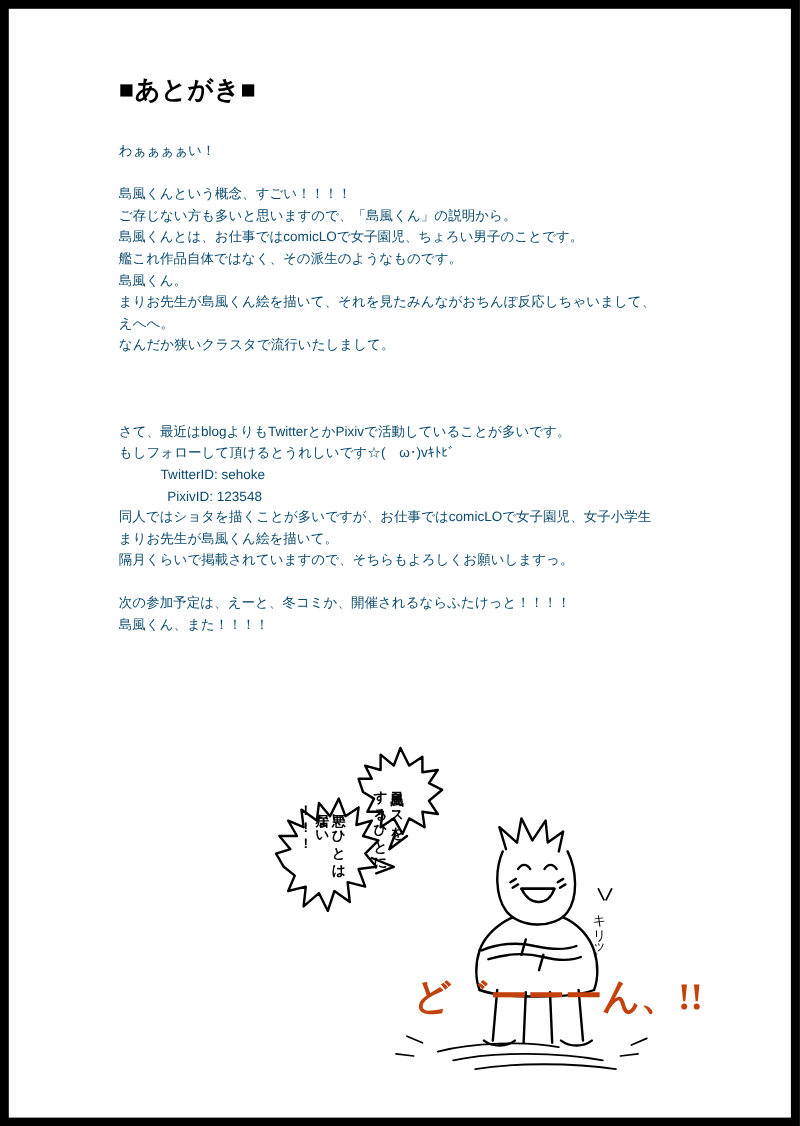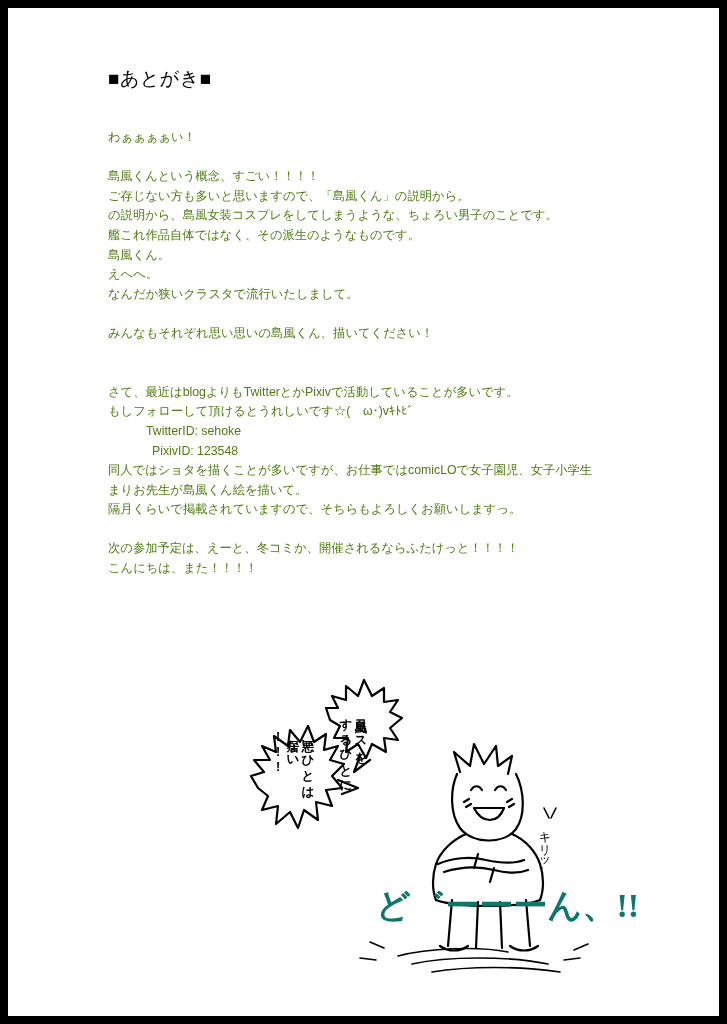--- a/index.html
+++ b/index.html
@@ -19,34 +19,34 @@
     top: 8px;
     width: 711px;
     height: 1008px;
     background: #ffffff;
     overflow: hidden;
   }
   .afterword-heading {
     position: absolute;
     left: 100px;
     top: 58px;
-    font-size: 19px;
-    font-weight: normal;
+    font-size: 23px;
+    font-weight: bold;
     letter-spacing: 0.5px;
     color: #000;
     white-space: nowrap;
   }
   .body-text {
     position: absolute;
     left: 100px;
     top: 120px;
     width: 560px;
     font-size: 12.3px;
     line-height: 19.6px;
-    color: #4d7c0f;
+    color: #0c4a6e;
   }
   .body-text p {
     margin: 0;
     white-space: pre-wrap;
   }
   .spacer {
     height: 19.6px;
   }
   .indent-1 {
     padding-left: 38px;
@@ -95,55 +95,55 @@
     writing-mode: vertical-rl;
     white-space: pre;
   }
   .sfx-don {
     position: absolute;
     left: 368px;
     top: 215px;
     font-size: 34px;
     font-weight: bold;
     font-family: "Liberation Serif", serif;
-    color: #0f766e;
+    color: #c2410c;
     white-space: pre;
   }
 </style>
 </head>
 <body>
 
 <div class="page">
 
   <div class="afterword-heading">■あとがき■</div>
 
   <div class="body-text" id="body-text">
       <p>わぁぁぁぁい！</p>
       <div class="spacer"></div>
       <p>島風くんという概念、すごい！！！！</p>
       <p>ご存じない方も多いと思いますので、「島風くん」の説明から。</p>
-      <p>の説明から、島風女装コスプレをしてしまうような、ちょろい男子のことです。</p>
+      <p>島風くんとは、お仕事ではcomicLOで女子園児、ちょろい男子のことです。</p>
       <p>艦これ作品自体ではなく、その派生のようなものです。</p>
       <p>島風くん。</p>
+      <p>まりお先生が島風くん絵を描いて、それを見たみんながおちんぽ反応しちゃいまして、</p>
       <p>えへへ。</p>
       <p>なんだか狭いクラスタで流行いたしまして。</p>
       <div class="spacer"></div>
-      <p>みんなもそれぞれ思い思いの島風くん、描いてください！</p>
       <div class="spacer"></div>
       <div class="spacer"></div>
       <p>さて、最近はblogよりもTwitterとかPixivで活動していることが多いです。</p>
       <p>もしフォローして頂けるとうれしいです☆(ゝω･)vｷﾄﾋﾞ</p>
       <p class="indent-1">TwitterID: sehoke</p>
       <p class="indent-2">PixivID: 123548</p>
       <p>同人ではショタを描くことが多いですが、お仕事ではcomicLOで女子園児、女子小学生</p>
       <p>まりお先生が島風くん絵を描いて。</p>
       <p>隔月くらいで掲載されていますので、そちらもよろしくお願いしますっ。</p>
       <div class="spacer"></div>
       <p>次の参加予定は、えーと、冬コミか、開催されるならふたけっと！！！！</p>
-      <p>こんにちは、また！！！！</p>
+      <p>島風くん、また！！！！</p>
     </div>
 
   <div class="comic">
     <svg width="711" height="348" viewBox="0 0 711 348" xmlns="http://www.w3.org/2000/svg">
       <g fill="none" stroke="#000" stroke-width="2.2" stroke-linejoin="round" stroke-linecap="round">
 
         <path d="M250 120 L243 108 L256 104 L246 92 L262 92 L254 78 L268 84 L266 68 L280 78
                  L282 62 L292 74 L300 58 L306 74 L318 66 L316 82 L330 78 L322 92 L336 96
                  L324 108 L334 120 L318 122 L324 138 L308 134 L310 152 L296 142 L290 160
                  L282 144 L268 156 L270 138 L254 142 L260 128 Z"></path>

